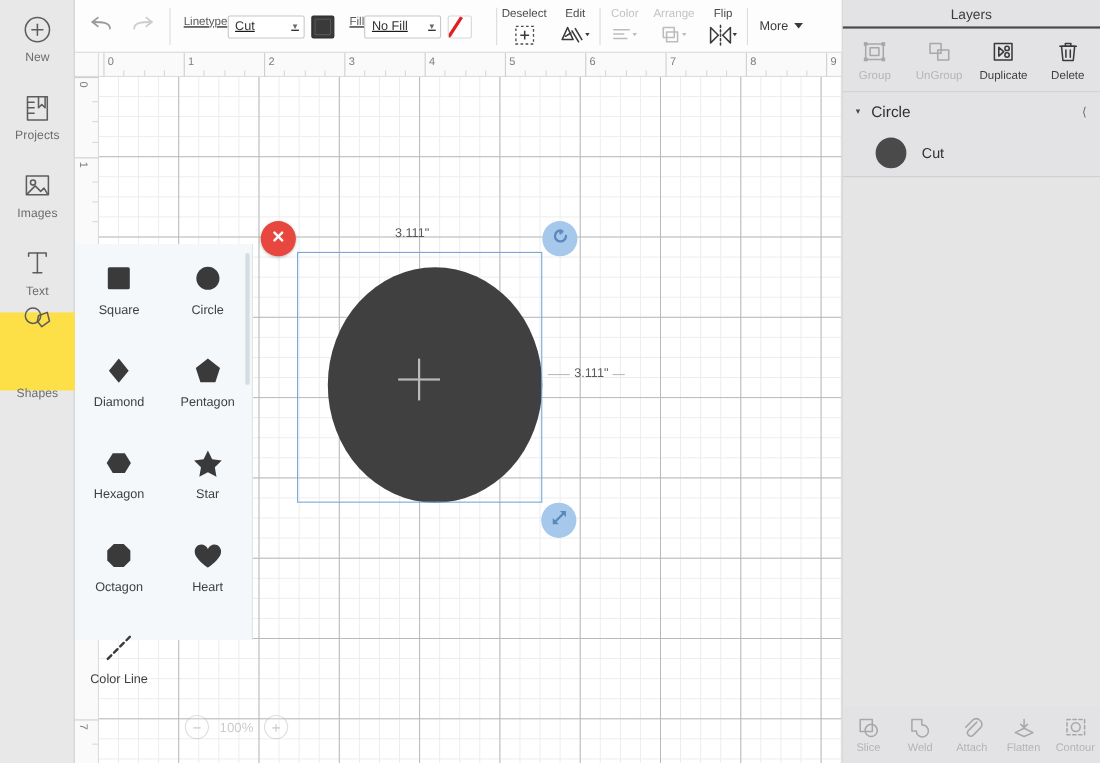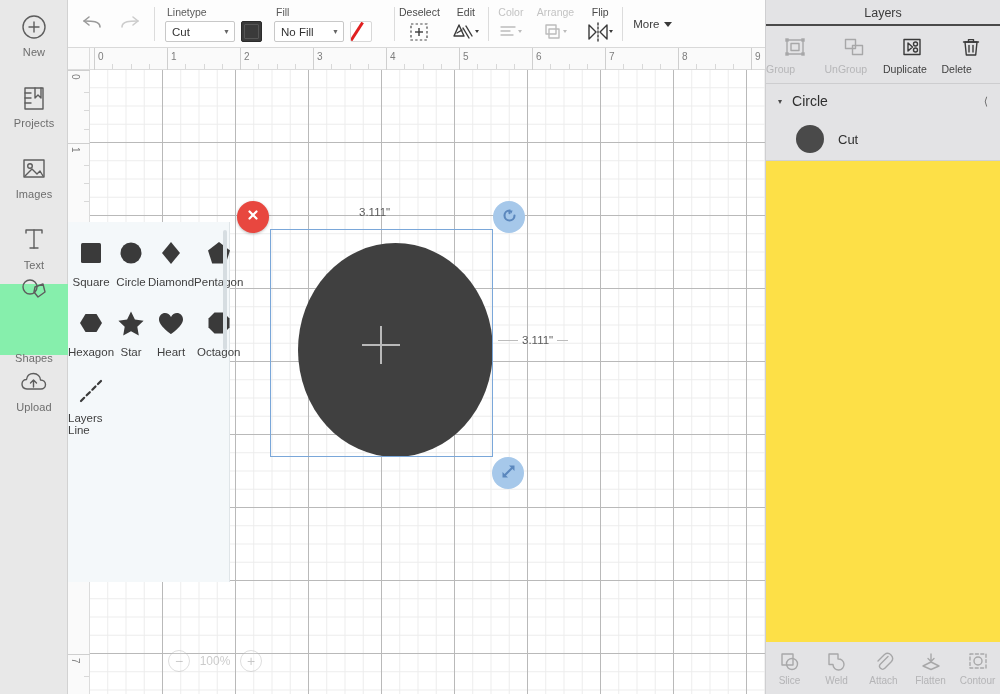--- a/index.html
+++ b/index.html
@@ -20,39 +20,39 @@
     z-index: 40;
   }
   .side-item {
     position: relative;
     width: 68px; height: 71px;
     display: flex; flex-direction: column;
     align-items: center; justify-content: center;
     gap: 5px;
     cursor: pointer;
   }
-  .side-item.active { background: #86efac; gap: 48px; }
+  .side-item.active { background: #fde047; gap: 48px; }
   .side-item .si-icon { width: 30px; height: 28px; display:flex; align-items:center; justify-content:center; }
   .side-item .si-label {
     font-size: 11px; color: #6d6d6d; letter-spacing: .1px;
   }
   .side-item svg { display:block; }
 
   
   #toolbar {
     position: absolute; left: 68px; top: 0;
     width: 697px; height: 48px;
     background: #fdfdfd;
     border-bottom: 1px solid #d9d9d9;
     display: flex; align-items: stretch;
     z-index: 30;
   }
   .tb-group { display: flex; align-items: center; padding: 0 10px; height: 48px; }
   .tb-sep { width: 1px; background: #dcdcdc; margin: 7px 0; height: 34px; align-self:center; }
-  .tb-field { display: flex; flex-direction: column; justify-content: center; margin-right: 12px; }
+  .tb-field { display: flex; justify-content: center; margin-right: 12px; text-decoration: underline; }
   .tb-caption {
     font-size: 10.5px; color: #5a5a5a; margin-bottom: 3px; padding-left: 2px;
     white-space: nowrap;
   }
   .tb-row { display: flex; align-items: center; gap: 6px; }
   .sel-box {
     display: flex; align-items: center; justify-content: space-between;
     width: 70px; height: 21px;
     border: 1px solid #c8c8c8; background: #fff; border-radius: 2px;
     font-size: 11.5px; color: #333; padding: 0 4px 0 6px;
@@ -181,54 +181,54 @@
   
   #shapes-panel {
     position:absolute; left:68px; top:222px;
     width:162px; height:360px;
     background:#f4f8fa;
     border-right: 1px solid #dfe5e8;
     z-index: 35;
     padding: 14px 0 0 0;
   }
   #shapes-grid {
-    display:grid; grid-template-columns: 1fr 1fr 1fr 1fr;
-    row-gap: 14px;
+    display:grid; grid-template-columns: 1fr 1fr;
+    row-gap: 28px;
   }
   .shape-cell {
     display:flex; flex-direction:column; align-items:center; justify-content:flex-start;
     gap: 6px; cursor:pointer; height: 56px;
   }
   .shape-glyph { width: 34px; height: 34px; display:flex; align-items:center; justify-content:center; }
   .shape-name { font-size: 11.5px; color: #3f3f3f; }
   #shapes-scroll {
     position:absolute; right:2px; top:8px; width:4px; height:120px;
     background:#d6dde1; border-radius:2px;
   }
 
   
   #right-panel {
     position:absolute; left:765px; top:0; width:235px; height:694px;
-    background:#fde047; border-left:1px solid #cfcfd1;
+    background:#e5e5e5; border-left:1px solid #cfcfd1;
     z-index: 20; overflow:hidden;
   }
   #rp-tabs { display:flex; height:26px; background:#e3e3e5; }
   .rp-tab {
     flex:1; display:flex; align-items:center; justify-content:center;
     font-size:12.5px; color:#3c3c3c; cursor:pointer; position:relative;
   }
   .rp-tab.active::after {
     content:""; position:absolute; left:0; right:0; bottom:0; height:2px; background:#4a4a4a;
   }
   #rp-actions {
     display:flex; height:58px; background:#e3e3e5;
     border-bottom:1px solid #cdcdcf; align-items:center;
   }
   .rp-act {
-    flex:1; display:flex; flex-direction:column; justify-content:center;
+    flex:1; display:flex; flex-direction:column; align-items:center; justify-content:center;
     gap:4px; cursor:pointer;
   }
   .rp-act .rp-ic { height:24px; display:flex; align-items:center; justify-content:center; }
   .rp-act .rp-lb { font-size:10.5px; color:#3f3f3f; white-space:nowrap; }
   .rp-act.disabled .rp-lb { color:#b6b6b8; }
   .rp-act.disabled svg { opacity:.35; }
 
   #layer-list { background:#e3e3e5; }
   .layer-group-row {
     display:flex; align-items:center; height:34px; padding:0 12px; gap:10px;
@@ -326,29 +326,20 @@
     <div class="side-item active">
       <span class="si-icon">
         <svg width="30" height="28" viewBox="0 0 30 28">
             <circle class="ic" cx="11" cy="11" r="7"></circle>
             <path class="ic" d="M16 11 L24 8 L26 16 L19 21 L15 16 Z"></path>
           </svg>
       </span>
       <span class="si-label">Shapes</span>
     </div>
 
-    <div class="side-item">
-      <span class="si-icon">
-        <svg width="30" height="26" viewBox="0 0 30 26">
-            <path class="ic" d="M8 20 C4 20 3 17 3 15 C3 12 5.5 10.5 7.5 10.5 C8 6.5 11 4.5 14.5 4.5 C18.5 4.5 21.5 7.5 21.5 11 C24.5 11 26.5 13 26.5 15.5 C26.5 18 24.5 20 22 20 Z"></path>
-            <path class="ic" d="M14.5 18 L14.5 11 M11.5 14 L14.5 11 L17.5 14"></path>
-          </svg>
-      </span>
-      <span class="si-label">Upload</span>
-    </div>
   </div>
 
   <div id="toolbar">
 
     <div class="undo-redo">
       <span>
         <svg width="22" height="18" viewBox="0 0 22 18">
             <path d="M7 4 L2 8 L7 12" stroke="#9a9a9a" stroke-width="1.6" fill="none" stroke-linecap="round" stroke-linejoin="round"></path>
             <path d="M2 8 C10 8 18 8 18 14" stroke="#9a9a9a" stroke-width="1.6" fill="none" stroke-linecap="round"></path>
           </svg>
@@ -633,42 +624,42 @@
           <svg width="30" height="30" viewBox="0 0 30 30">
               <path d="M15 3.5 L18.9 11.4 L27.6 12.7 L21.3 18.8 L22.8 27.4 L15 23.3 L7.2 27.4 L8.7 18.8 L2.4 12.7 L11.1 11.4 Z" fill="#3a3a3a"></path>
             </svg>
         </span>
         <span class="shape-name">Star</span>
       </div>
 
       <div class="shape-cell">
         <span class="shape-glyph">
           <svg width="30" height="30" viewBox="0 0 30 30">
+              <path d="M10.5 4.5 L19.5 4.5 L25.5 10.5 L25.5 19.5 L19.5 25.5 L10.5 25.5 L4.5 19.5 L4.5 10.5 Z" fill="#3a3a3a"></path>
+            </svg>
+        </span>
+        <span class="shape-name">Octagon</span>
+      </div>
+
+      <div class="shape-cell">
+        <span class="shape-glyph">
+          <svg width="30" height="30" viewBox="0 0 30 30">
               <path d="M15 26 C15 26 3 18 3 11.5 C3 7.5 6 5 9 5 C11.5 5 13.8 6.6 15 9 C16.2 6.6 18.5 5 21 5 C24 5 27 7.5 27 11.5 C27 18 15 26 15 26 Z" fill="#3a3a3a"></path>
             </svg>
         </span>
         <span class="shape-name">Heart</span>
       </div>
 
       <div class="shape-cell">
         <span class="shape-glyph">
           <svg width="30" height="30" viewBox="0 0 30 30">
-              <path d="M10.5 4.5 L19.5 4.5 L25.5 10.5 L25.5 19.5 L19.5 25.5 L10.5 25.5 L4.5 19.5 L4.5 10.5 Z" fill="#3a3a3a"></path>
-            </svg>
-        </span>
-        <span class="shape-name">Octagon</span>
-      </div>
-
-      <div class="shape-cell">
-        <span class="shape-glyph">
-          <svg width="30" height="30" viewBox="0 0 30 30">
               <line x1="5" y1="25" x2="25" y2="5" stroke="#3a3a3a" stroke-width="2.2" stroke-dasharray="4.5 3.5" stroke-linecap="round"></line>
             </svg>
         </span>
-        <span class="shape-name">Layers Line</span>
+        <span class="shape-name">Color Line</span>
       </div>
 
     </div>
     <div id="shapes-scroll"></div>
   </div>
 
   <div id="right-panel">
 
     <div id="rp-tabs">
       <div class="rp-tab active">Layers</div>

